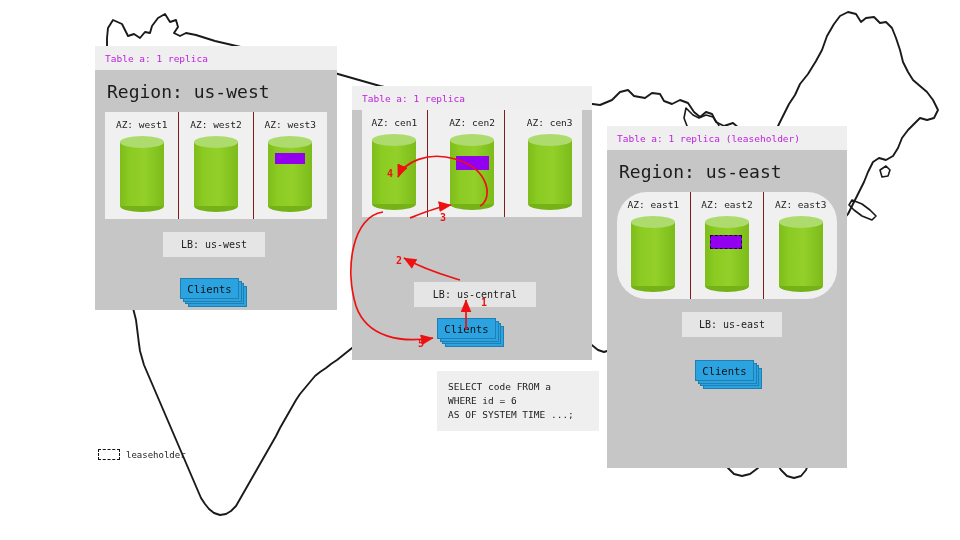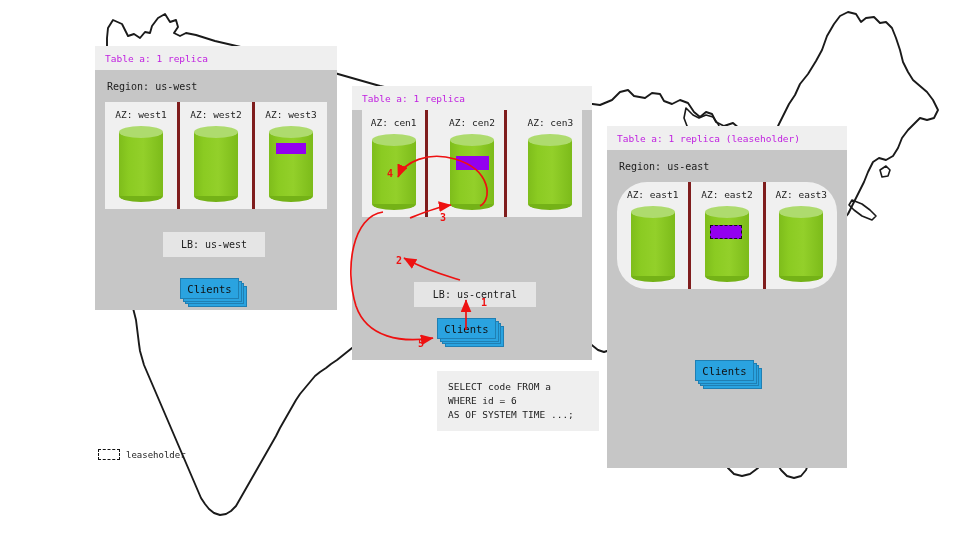--- a/index.html
+++ b/index.html
@@ -24,34 +24,34 @@
     letter-spacing:0px;
     white-space:nowrap;
   }
   .region .body{
     background:#c6c6c6;
     padding:0;
     position:relative;
   }
   .region .region-name{
     color:#1c1c1c;
-    font-size:10px;
+    font-size:18px;
     padding:11px 0 10px 12px;
     white-space:nowrap;
   }
   .azrow{
     background:#f0f0f0;
     display:flex;
     margin:0 10px;
   }
   .az{
     flex:1 1 0;
     padding:7px 0 10px 0;
     text-align:center;
-    border-right:3px solid #7f1d1d;
+    border-right:1px solid #7f1d1d;
     position:relative;
   }
   .az:last-child{border-right:none;}
   .az .azlabel{
     font-size:9.5px;
     color:#1c1c1c;
     white-space:nowrap;
     margin-bottom:6px;
   }
 
@@ -324,20 +324,21 @@
         <div class="az">
           <div class="azlabel">AZ: east3</div>
           <div class="cyl" style="width:44px;height:76px;">
             <div class="bot"></div>
             <div class="side"></div>
             <div class="top"></div>
           </div>
         </div>
       </div>
     </div>
+    <div class="lb" style="left:75px;top:186px;width:72px;">LB: us-east</div>
     <div class="clients" style="left:88px;top:234px;width:68px;height:30px;">
       <div class="card" style="left:8px;top:8px;width:59px;height:21px;"></div>
       <div class="card" style="left:5px;top:5px;width:59px;height:21px;"></div>
       <div class="card" style="left:2.5px;top:2.5px;width:59px;height:21px;"></div>
       <div class="front" style="width:59px;height:21px;">Clients</div>
     </div>
   </div>
 
   <div class="legend" style="left:98px;top:449px;">
     <span class="swatch"></span>

